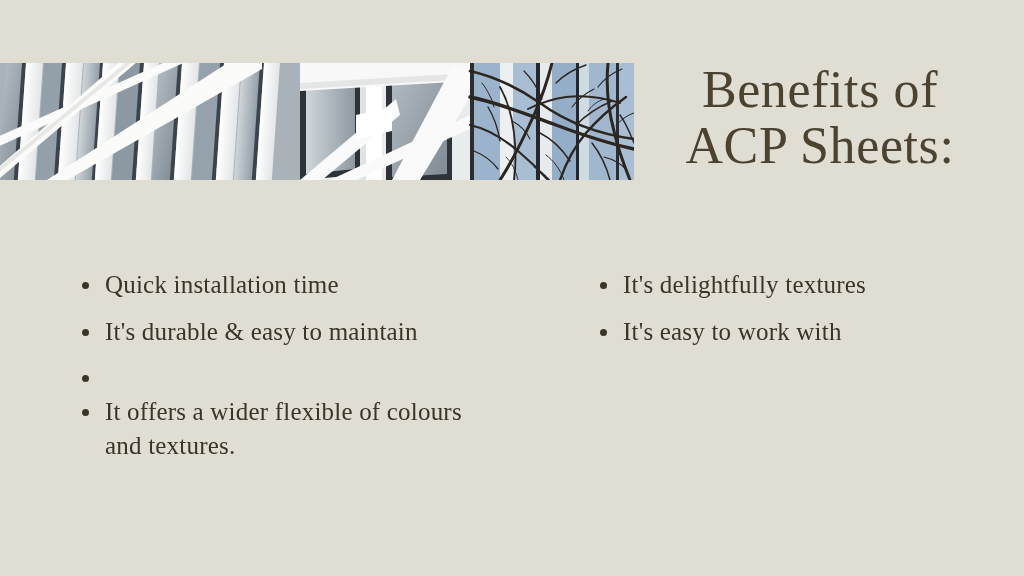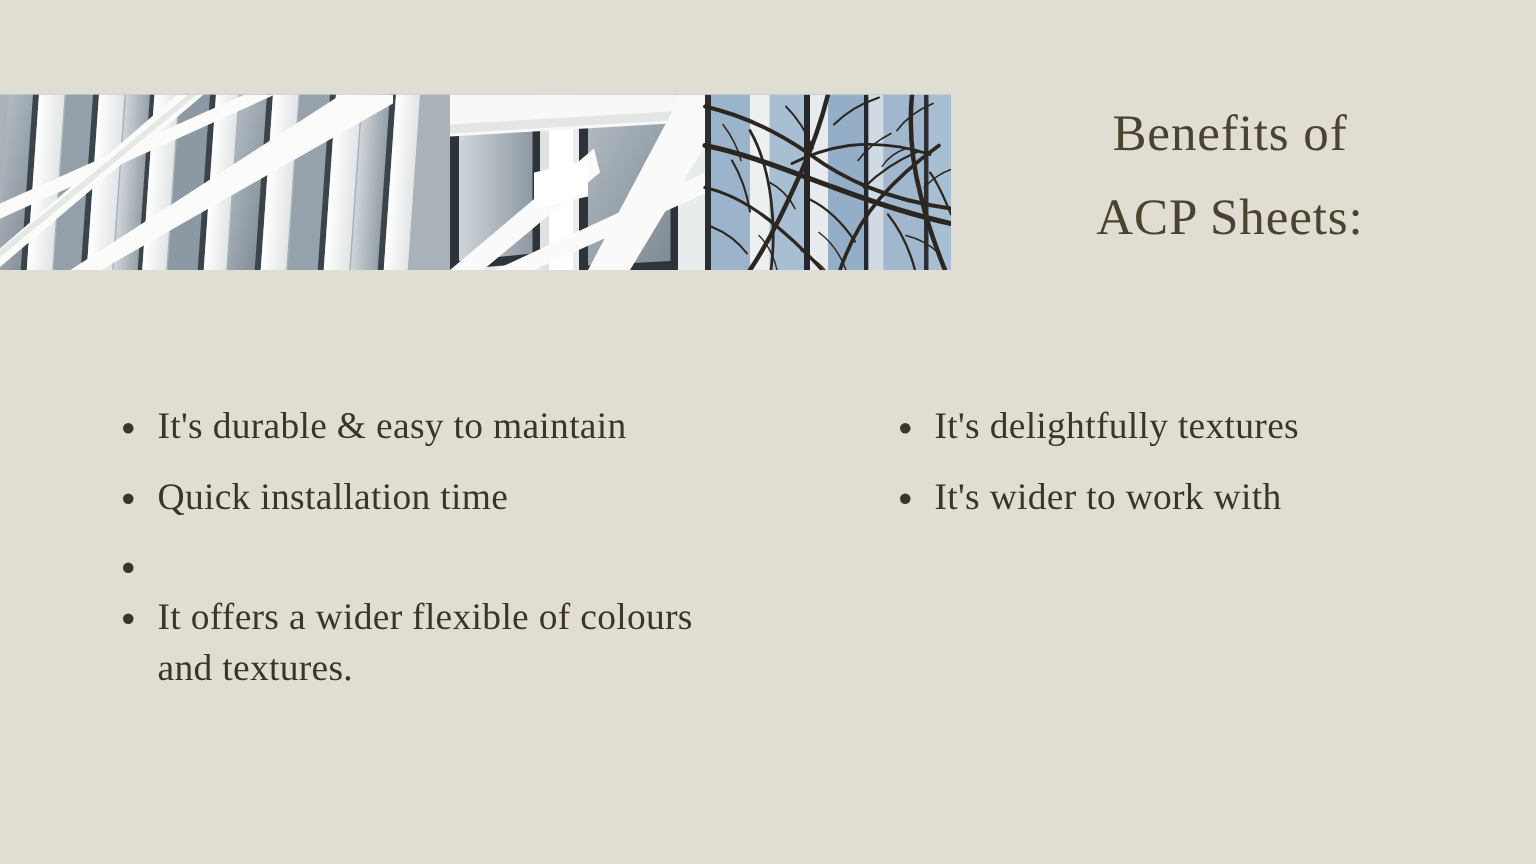--- a/index.html
+++ b/index.html
@@ -42,21 +42,21 @@
   #title-block {
     position: absolute;
     left: 648px;
     top: 62px;
     width: 344px;
     text-align: center;
   }
   .title-line {
     display: block;
     color: #4b4330;
-    font-size: 34px;
+    font-size: 52px;
     line-height: 56px;
     letter-spacing: 0.6px;
     font-weight: 400;
     white-space: nowrap;
   }
 
   
   #columns {
     position: absolute;
     left: 0;
@@ -243,40 +243,40 @@
   <div id="title-block">
     <span class="title-line">Benefits of</span>
     <span class="title-line">ACP Sheets:</span>
   </div>
 
   <div id="columns">
 
     <div class="col" id="col-left">
       <div class="bullet-row">
         <span class="bullet-dot"></span>
+        <span class="bullet-text">Quick installation time</span>
+      </div>
+      <div class="bullet-row">
+        <span class="bullet-dot"></span>
         <span class="bullet-text">It's durable &amp; easy to maintain</span>
       </div>
       <div class="bullet-row">
         <span class="bullet-dot"></span>
-        <span class="bullet-text">Quick installation time</span>
-      </div>
-      <div class="bullet-row">
-        <span class="bullet-dot"></span>
       </div>
       <div class="bullet-row">
         <span class="bullet-dot"></span>
         <span class="bullet-text">It offers a wider flexible of colours and textures.</span>
       </div>
     </div>
 
     <div class="col" id="col-right">
       <div class="bullet-row">
         <span class="bullet-dot"></span>
         <span class="bullet-text">It's delightfully textures</span>
       </div>
       <div class="bullet-row">
         <span class="bullet-dot"></span>
-        <span class="bullet-text">It's wider to work with</span>
+        <span class="bullet-text">It's easy to work with</span>
       </div>
     </div>
 
   </div>
 </div>
 
 </body></html>

